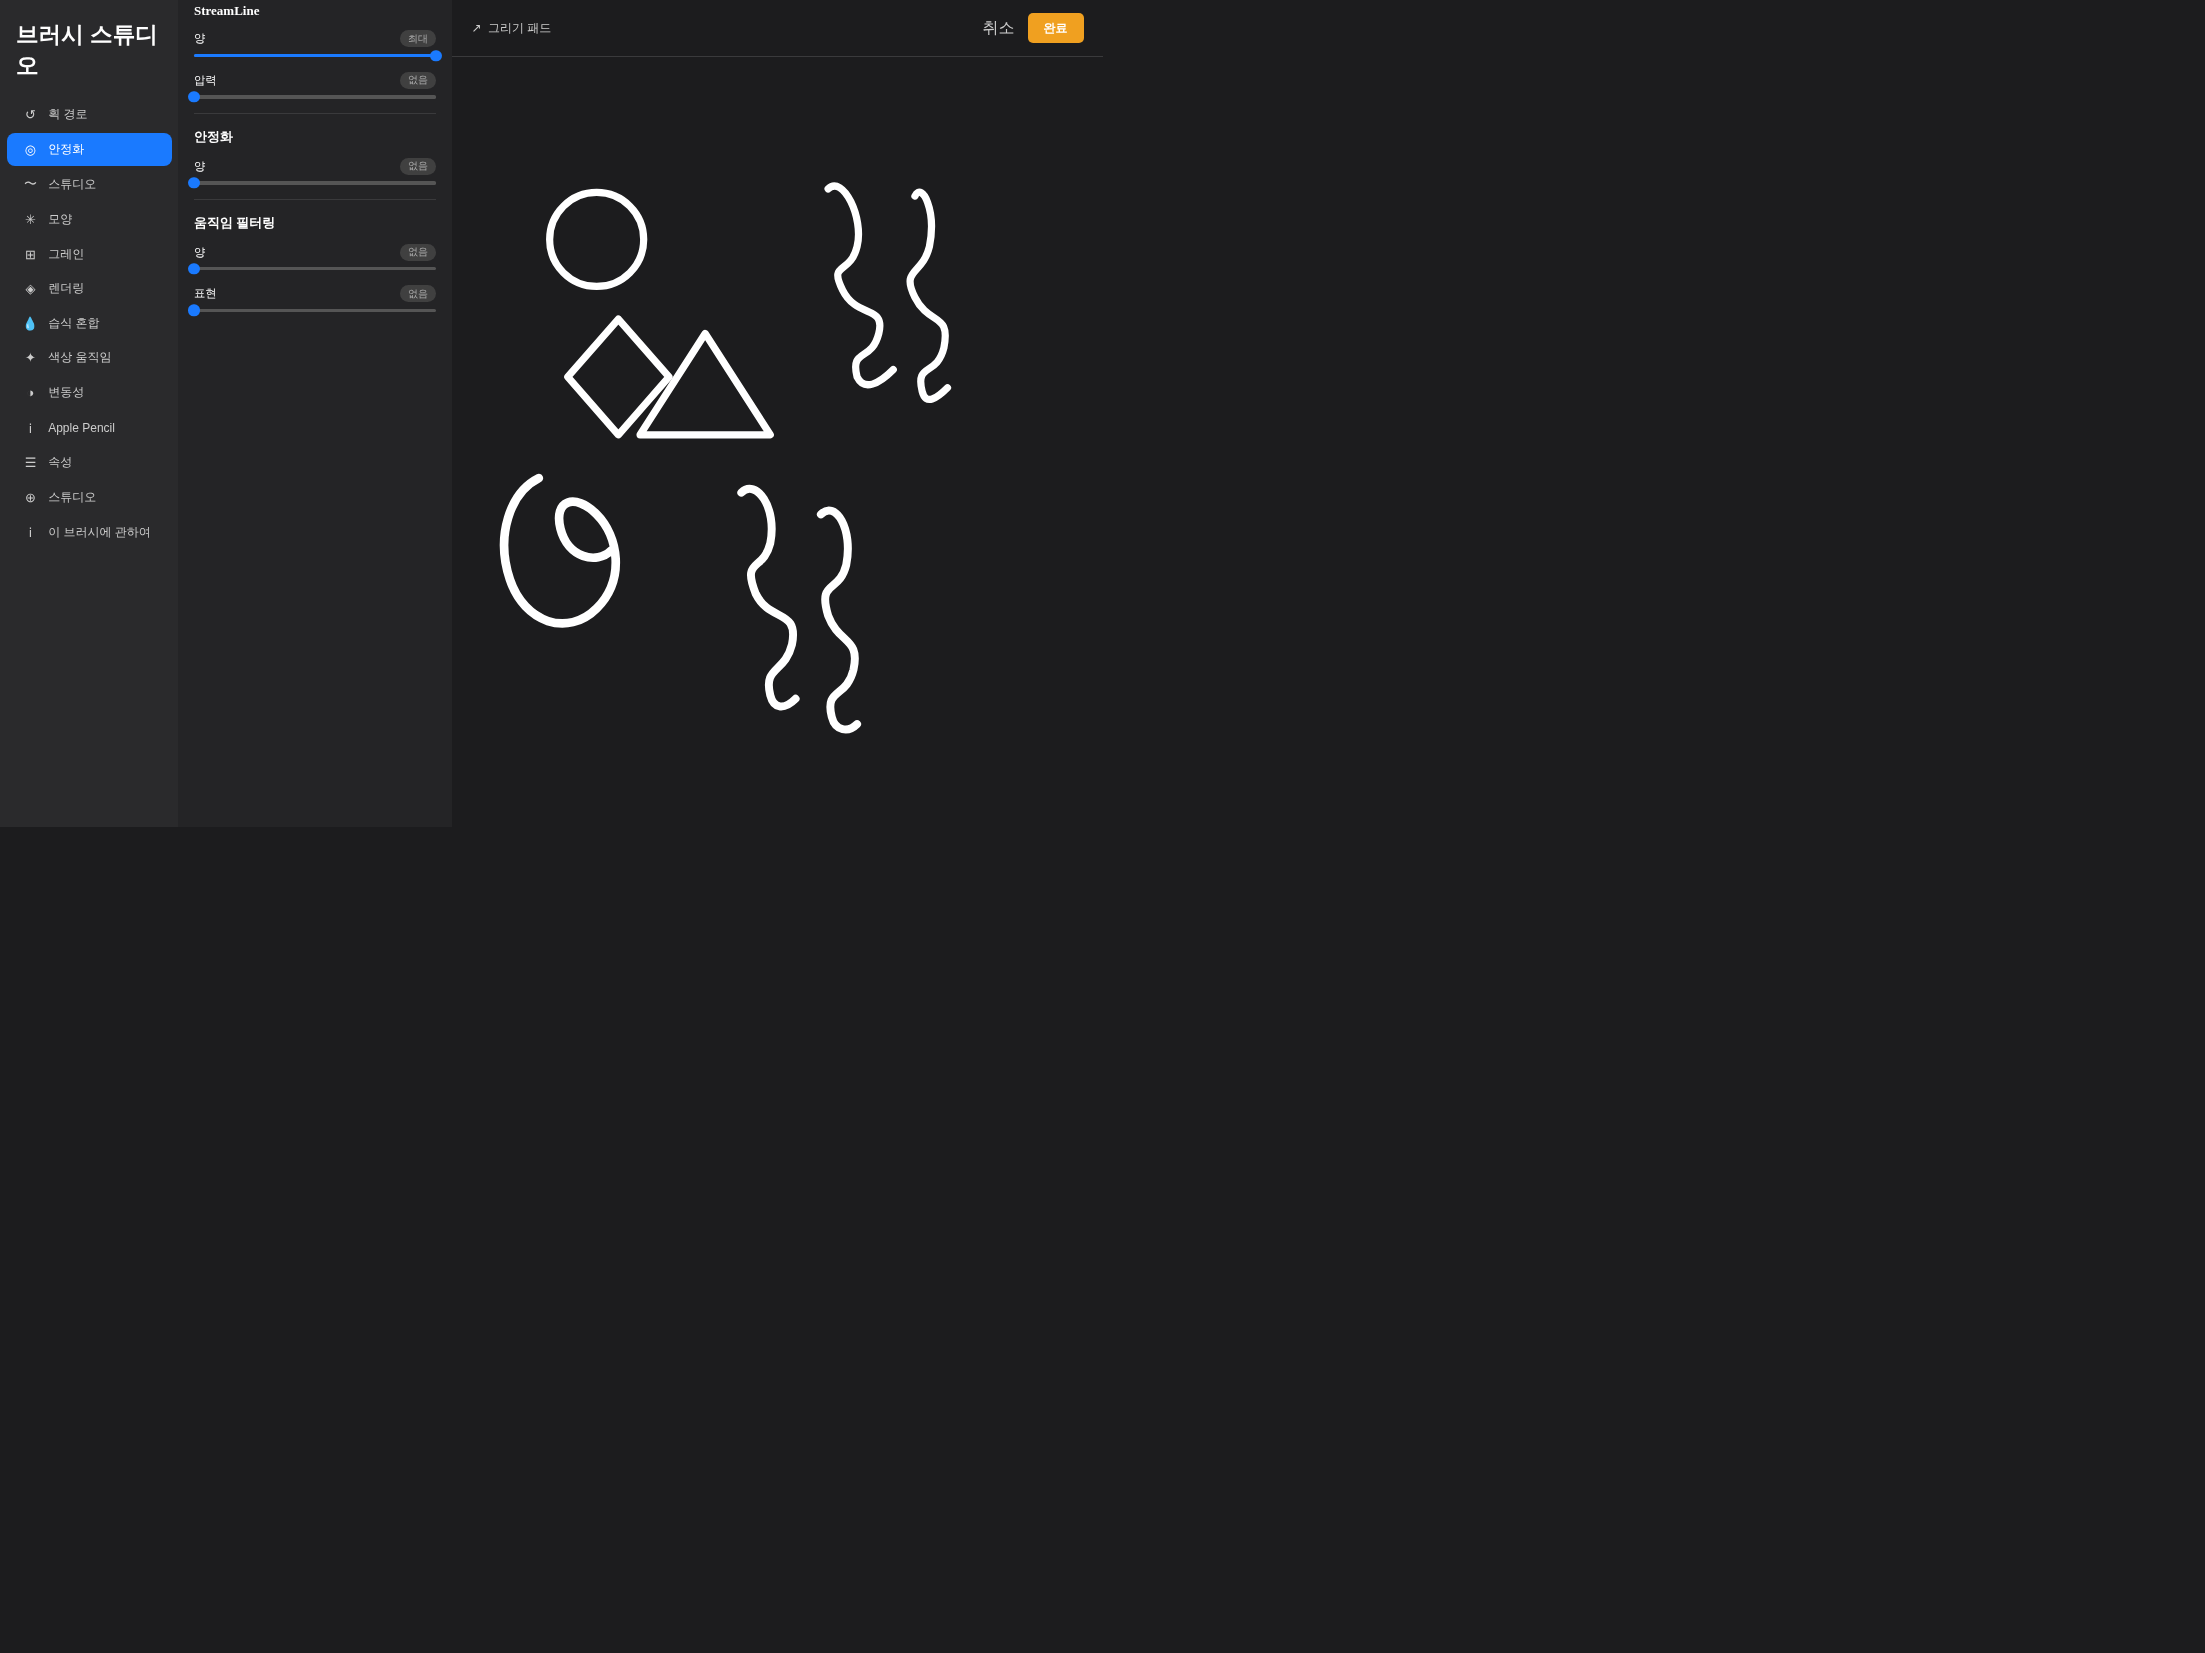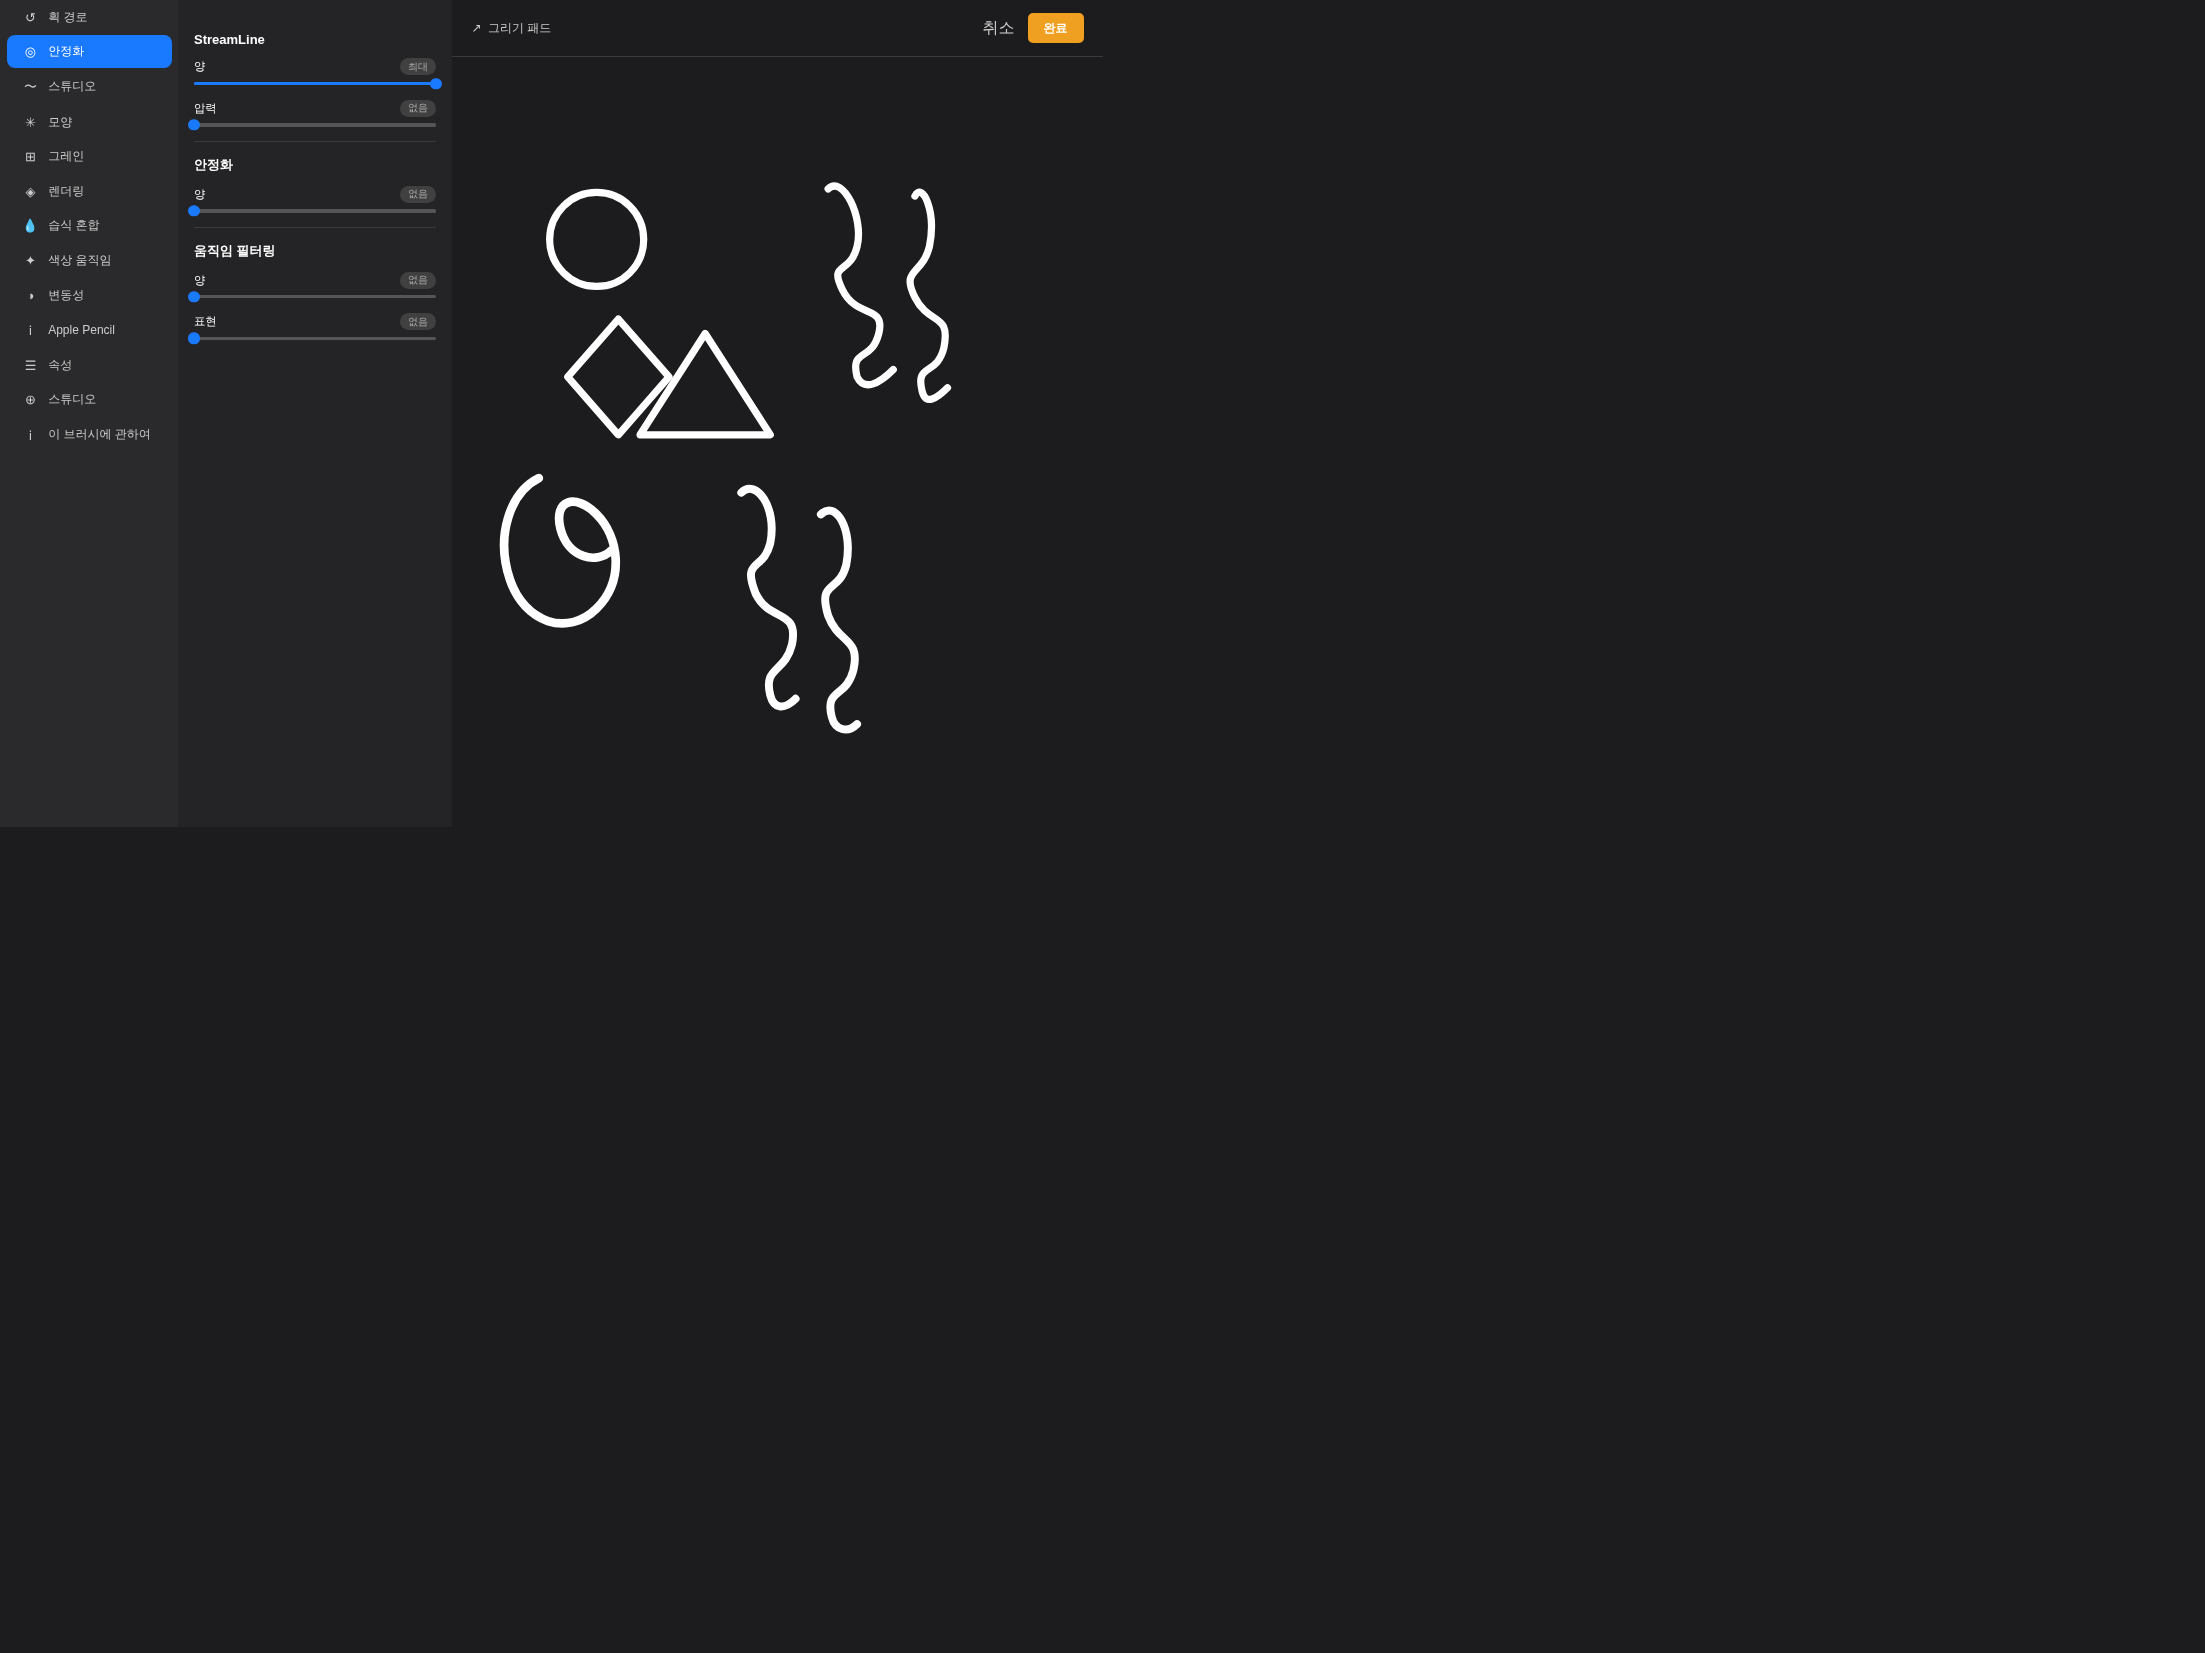--- a/index.html
+++ b/index.html
@@ -58,23 +58,24 @@
       font-size: 13px;
       width: 16px;
       text-align: center;
       flex-shrink: 0;
     }
 
     
     .center-panel {
       width: 274px;
       background: #242426;
-      padding: 32px 16px;
+      padding: 3px 16px;
       flex-shrink: 0;
       overflow-y: auto;
+      font-family: Liberation Serif, serif;
     }
 
     .section-title {
       font-size: 13px;
       font-weight: 600;
       color: #ffffff;
       margin-bottom: 11.3px;
     }
 
     .param-label {
@@ -193,20 +194,21 @@
       width: 100%;
       height: 100%;
     }
   </style>
 </head>
 <body>
 
 <div class="app-layout">
 
   <div class="sidebar">
+    <div class="sidebar-title">브러시 스튜디오</div>
 
     <div class="sidebar-item">
       <span class="icon">↺</span>
       <span>획 경로</span>
     </div>
     <div class="sidebar-item active">
       <span class="icon">◎</span>
       <span>안정화</span>
     </div>
     <div class="sidebar-item">

